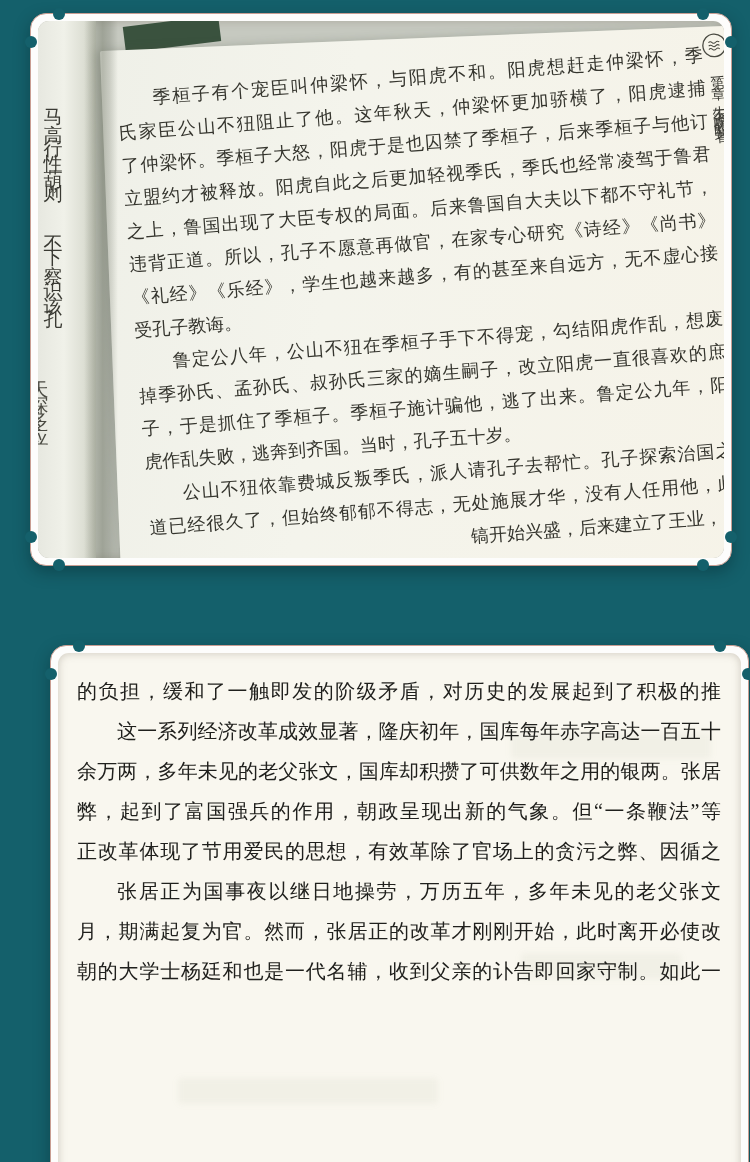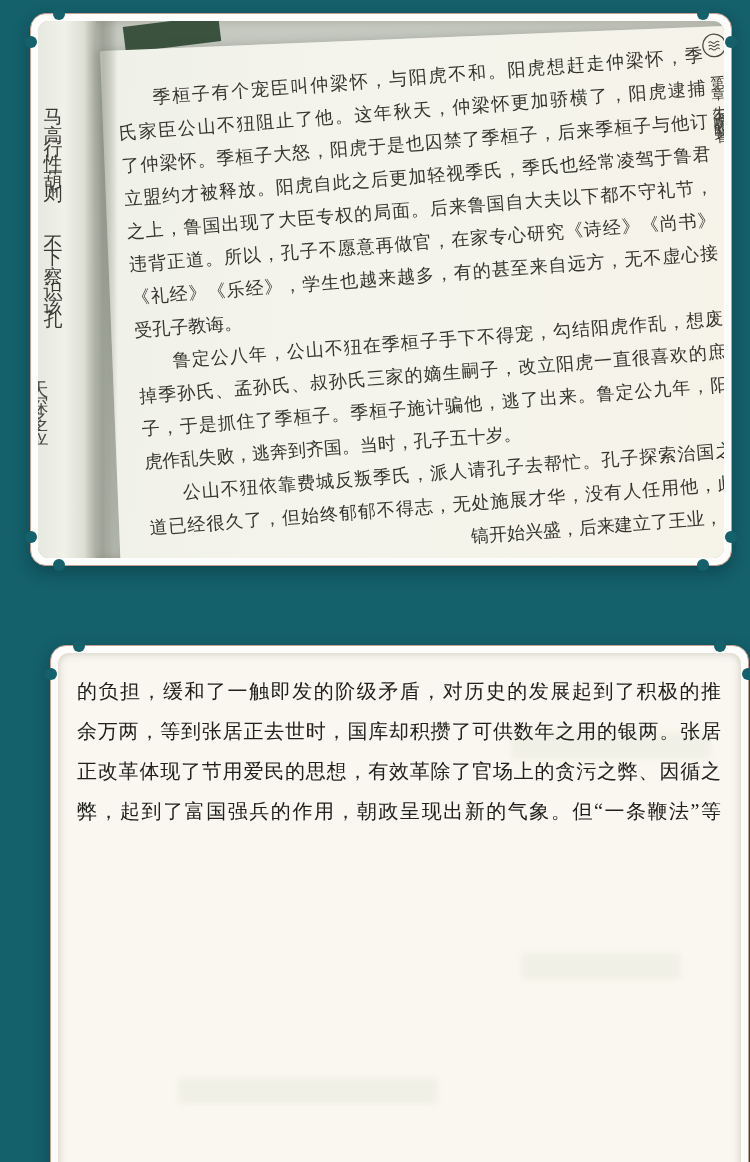--- a/index.html
+++ b/index.html
@@ -142,18 +142,22 @@
   <span class="notch n-bl2"></span>
   <span class="notch n-br1"></span>
   <span class="notch n-br2"></span>
 
   <div class="card-inner">
     <div class="ghost" style="right:30px;top:80px;width:200px;height:26px;"></div>
     <div class="ghost" style="right:60px;top:300px;width:160px;height:26px;"></div>
     <div class="ghost" style="left:120px;top:425px;width:260px;height:26px;"></div>
     <div class="bottom-text" id="bottom-lines">
         <div class="bline fill">的负担，缓和了一触即发的阶级矛盾，对历史的发展起到了积极的推</div>
-        <div class="bline fill">余万两，等到张居正去世时，国库却积攒了可供数年之用的银两。张居</div>
+        <div class="bline fill ind">这一系列经济改革成效显著，隆庆初年，国库每年赤字高达一百五十</div>
+        <div class="bline fill">余万两，多年未见的老父张文，国库却积攒了可供数年之用的银两。张居</div>
+        <div class="bline fill">弊，起到了富国强兵的作用，朝政呈现出新的气象。但“一条鞭法”等</div>
         <div class="bline fill">正改革体现了节用爱民的思想，有效革除了官场上的贪污之弊、因循之</div>
-        <div class="bline fill">弊，起到了富国强兵的作用，朝政呈现出新的气象。但“一条鞭法”等</div>
+        <div class="bline fill ind">张居正为国事夜以继日地操劳，万历五年，多年未见的老父张文</div>
+        <div class="bline fill">月，期满起复为官。然而，张居正的改革才刚刚开始，此时离开必使改</div>
+        <div class="bline fill">朝的大学士杨廷和也是一代名辅，收到父亲的讣告即回家守制。如此一</div>
       </div>
   </div>
 </div>
 
 </body></html>

